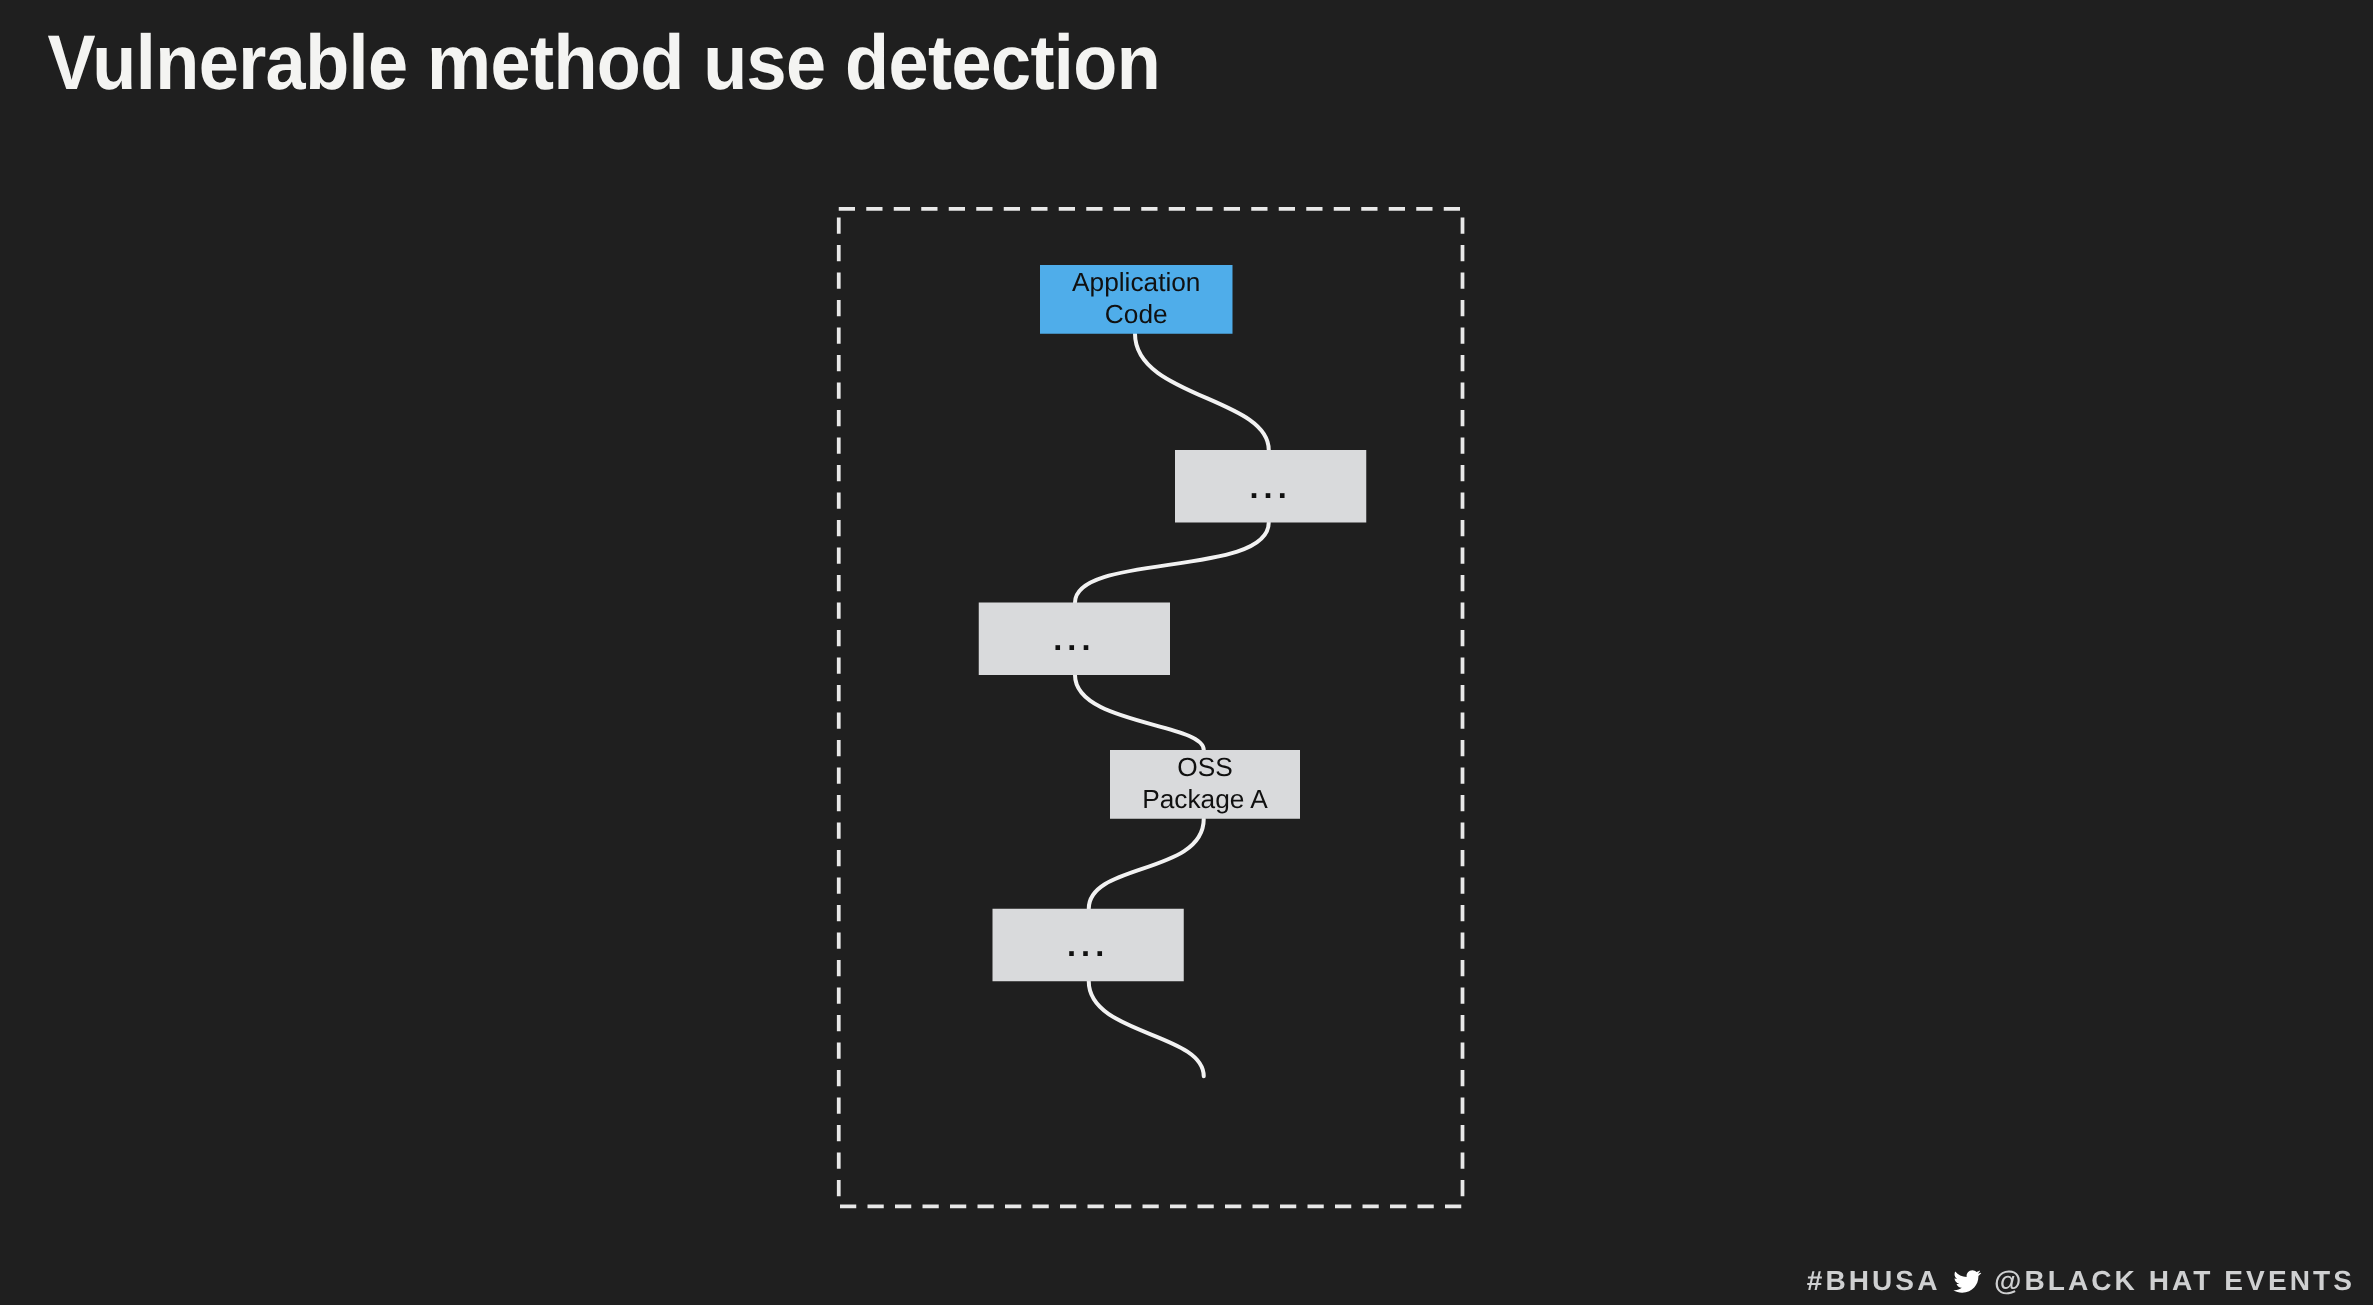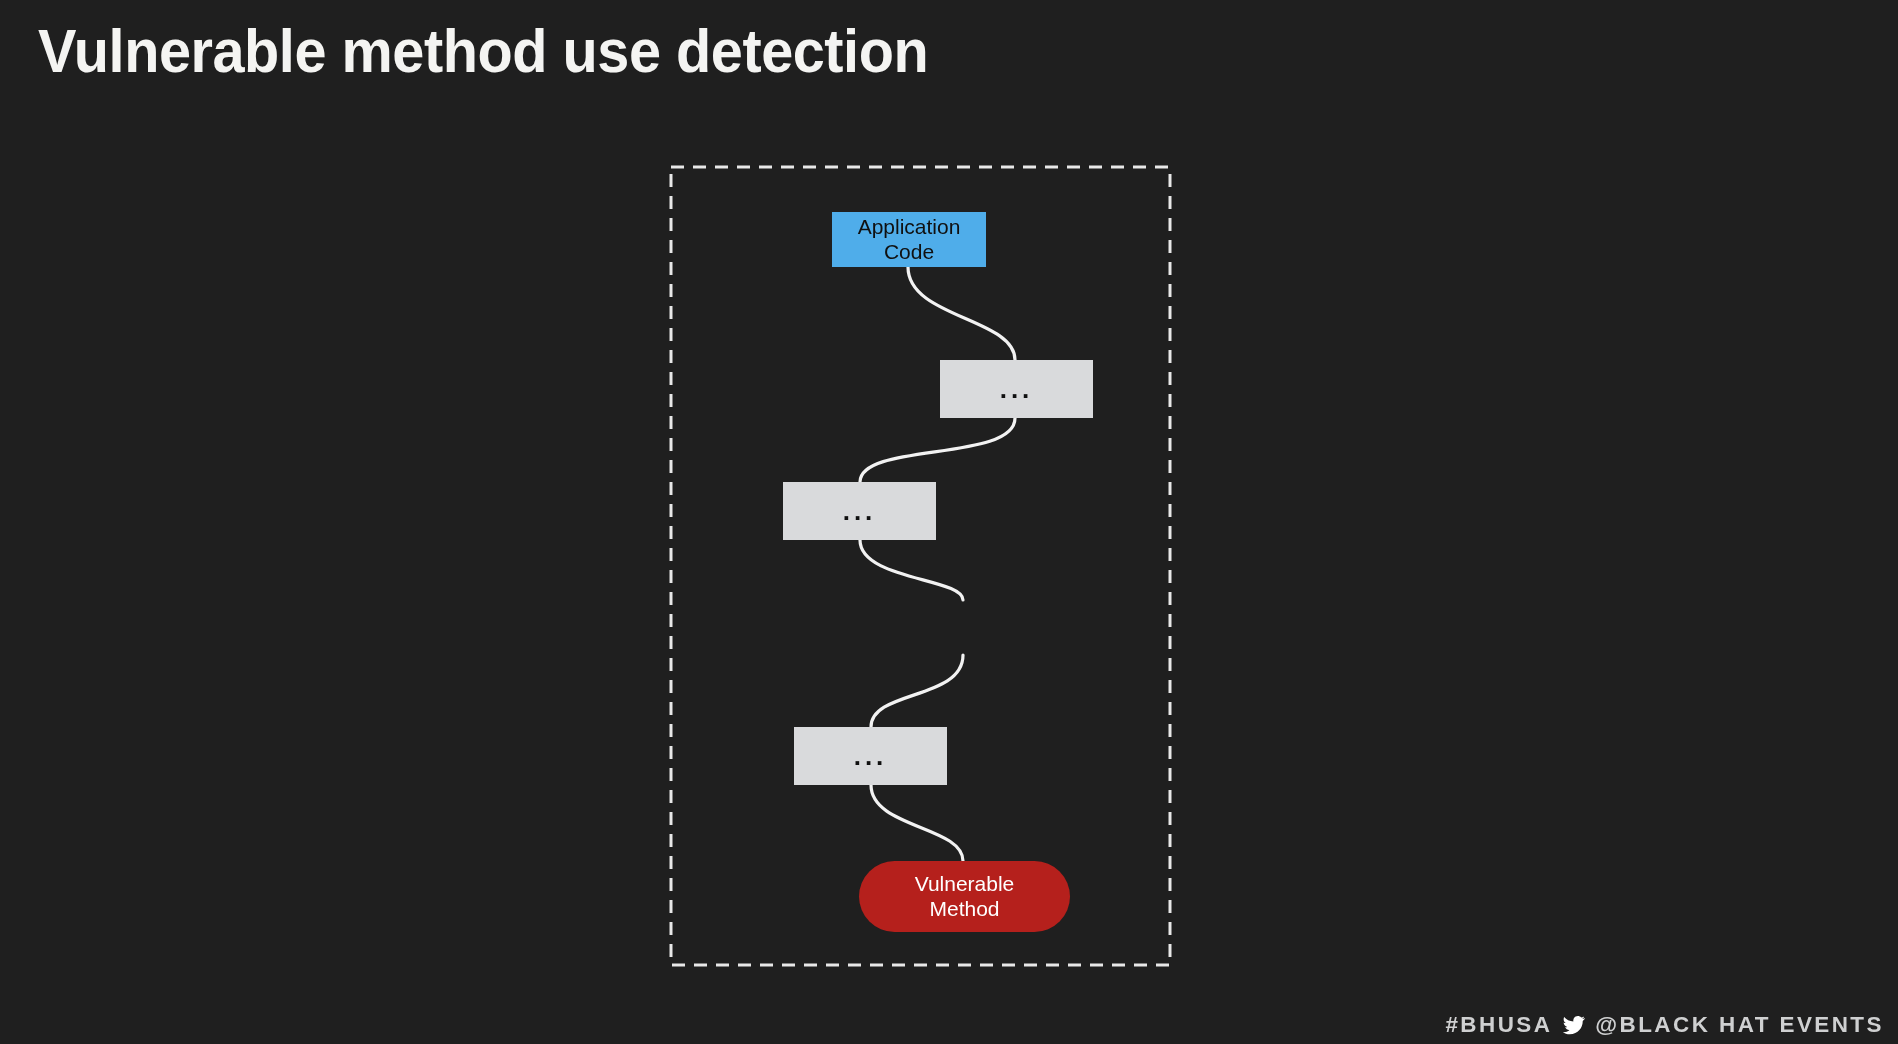--- a/index.html
+++ b/index.html
@@ -133,25 +133,25 @@
     <path d="M 871 785 C 871 828, 963 826, 963 861" fill="none" stroke="#f2f2f2" stroke-width="3.2" stroke-linecap="round"></path>
   </svg>
 
   <div class="node node-app" style="left:832px; top:212px; width:154px; height:55px;">Application
 Code</div>
 
   <div class="node node-ellipsis" style="left:940px; top:360px; width:153px; height:58px;">...</div>
 
   <div class="node node-ellipsis" style="left:783px; top:482px; width:153px; height:58px;">...</div>
 
+  <div class="node node-pkg" style="left:888px; top:600px; width:152px; height:55px;">OSS
+Package A</div>
 
   <div class="node node-ellipsis" style="left:794px; top:727px; width:153px; height:58px;">...</div>
 
-  <div class="node node-vuln" style="left:859px; top:861px; width:211px; height:71px;">Vulnerable
-Method</div>
 
 </div>
 
 <div id="footer-branding">
   <span>#BHUSA</span>
   <span class="bird">
     <svg viewBox="0 0 24 24" width="24" height="22" fill="currentColor" aria-hidden="true">
       <path d="M23.6 4.6c-.9.4-1.8.7-2.8.8 1-.6 1.8-1.6 2.1-2.7-.9.6-2 1-3.1 1.2-.9-1-2.2-1.6-3.6-1.6-2.7 0-4.9 2.2-4.9 4.9 0 .4 0 .8.1 1.1C7.4 8.1 3.9 6.2 1.6 3.4c-.4.7-.6 1.5-.6 2.4 0 1.7.9 3.2 2.2 4.1-.8 0-1.6-.2-2.2-.6v.1c0 2.4 1.7 4.3 3.9 4.8-.4.1-.8.2-1.3.2-.3 0-.6 0-.9-.1.6 1.9 2.4 3.3 4.5 3.4-1.7 1.3-3.8 2.1-6.1 2.1H0c2.2 1.4 4.7 2.2 7.5 2.2 9 0 13.9-7.4 13.9-13.9v-.6c1-.7 1.8-1.6 2.5-2.6z"></path>
     </svg>
   </span>

